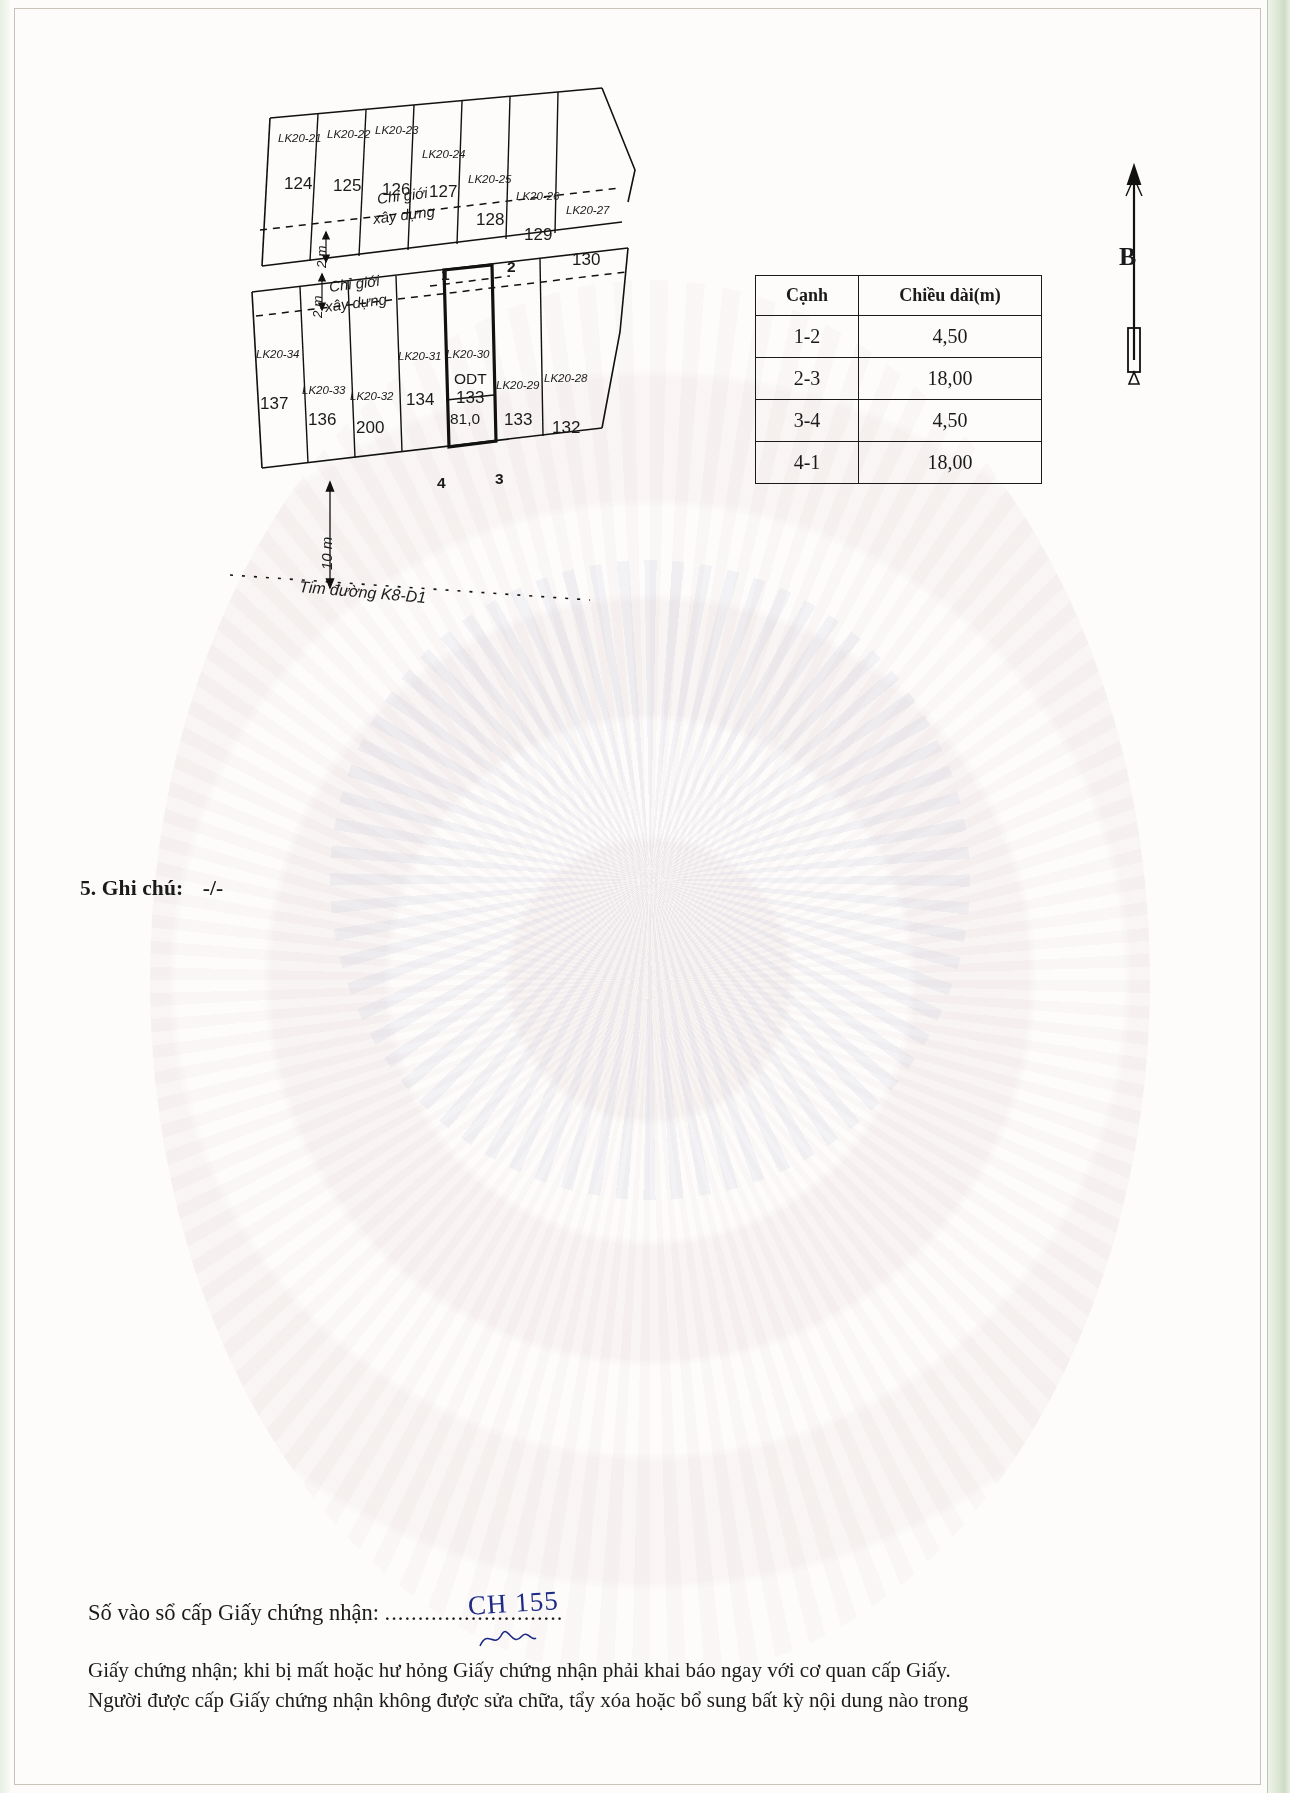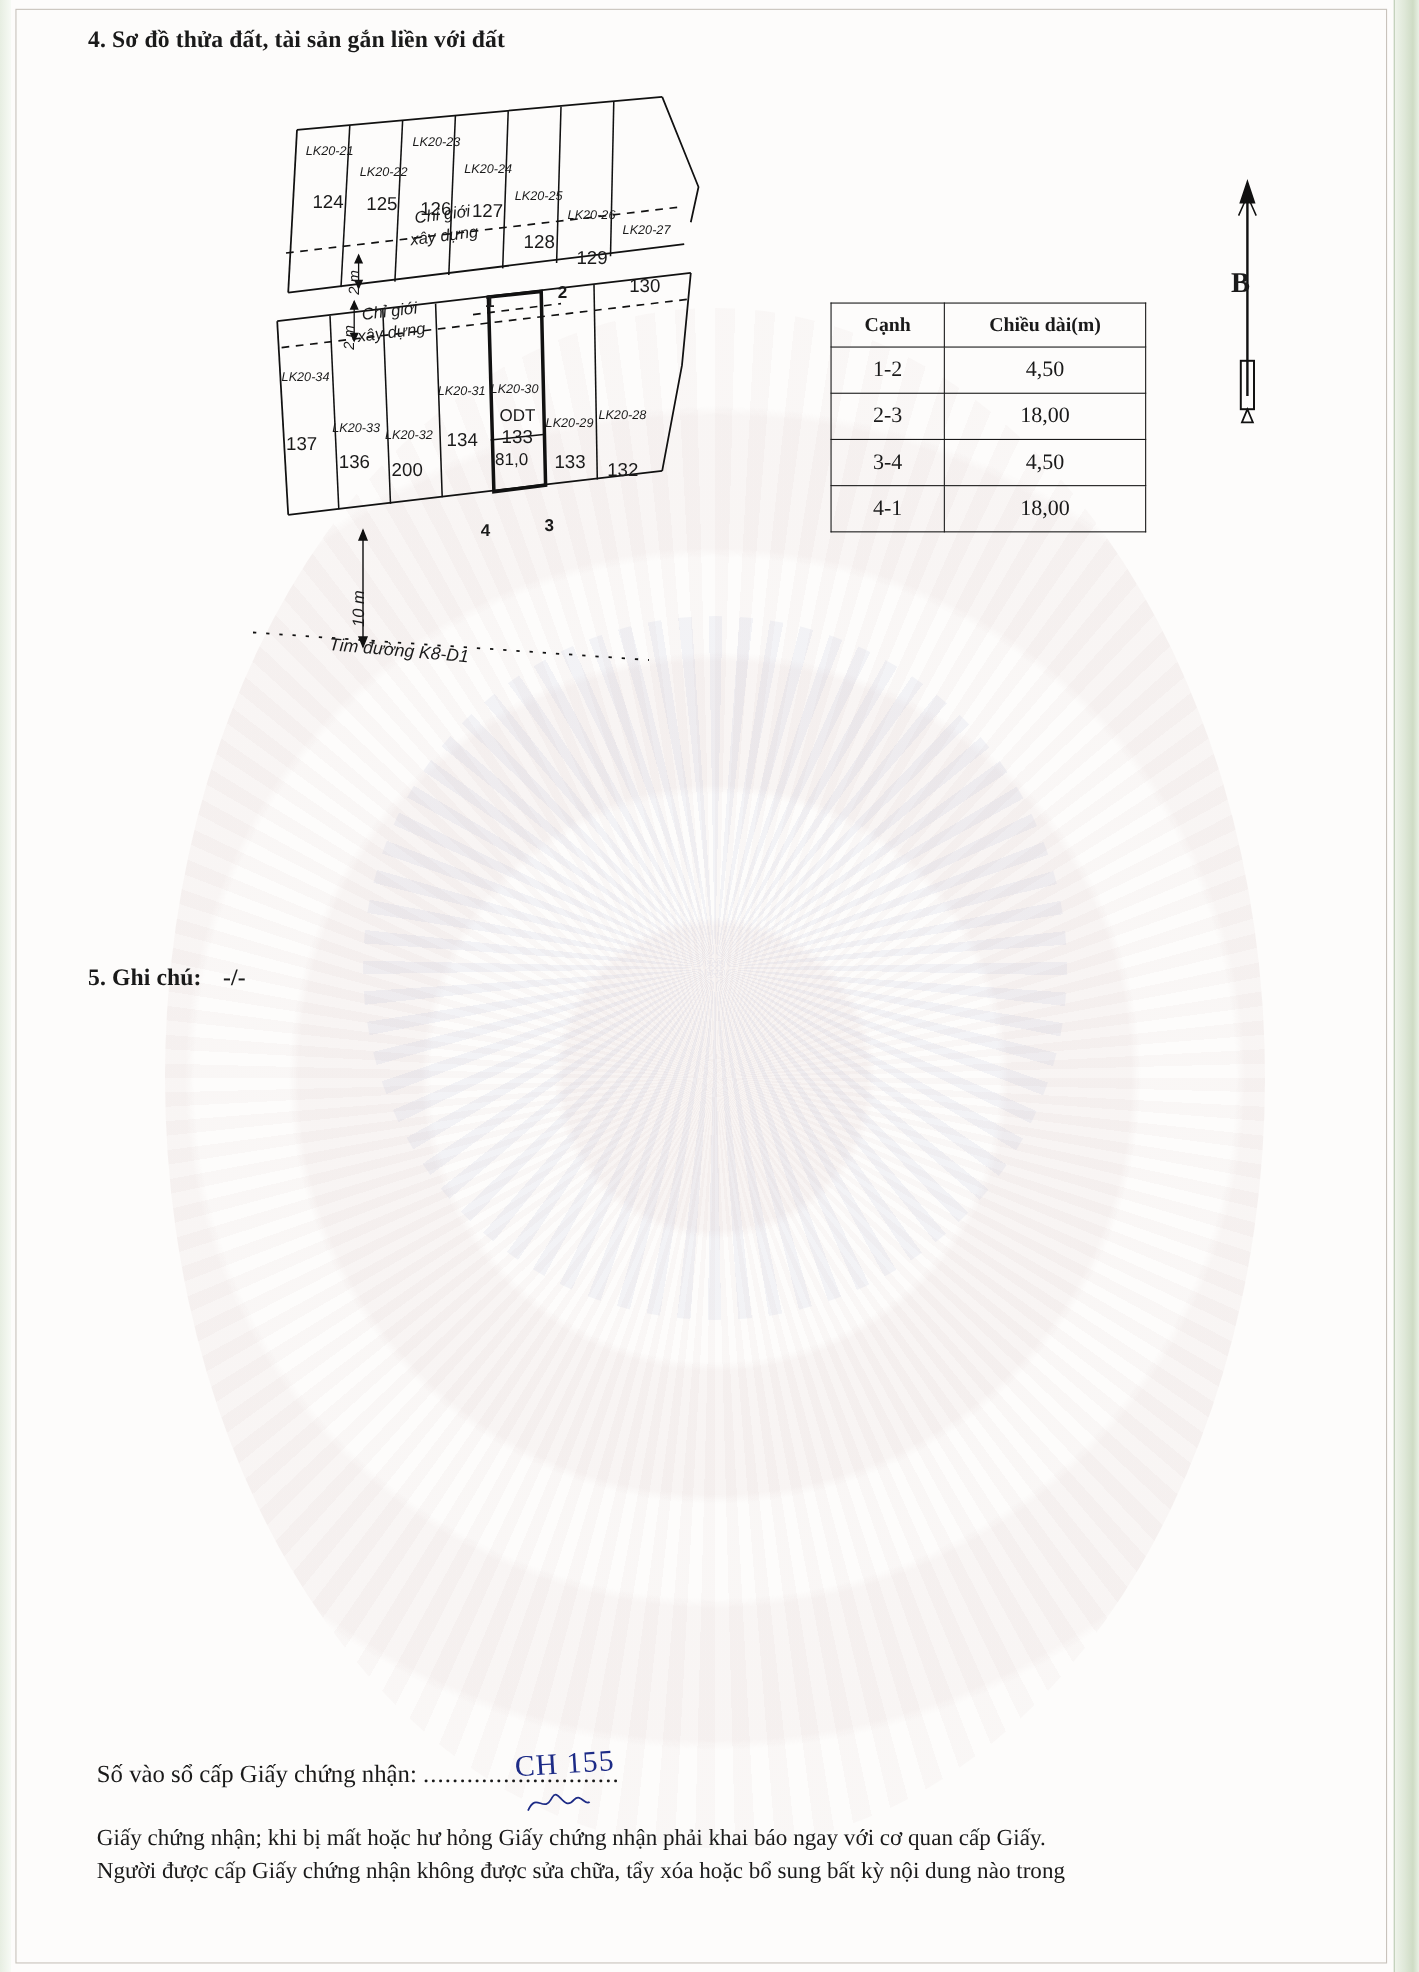--- a/index.html
+++ b/index.html
@@ -206,21 +206,20 @@
 </head>
 <body>
 
 <div class="page">
   <div class="watermark"></div>
   <div class="watermark2"></div>
   <div class="edge-strip-left"></div>
   <div class="edge-strip"></div>
   <div class="page-border"></div>
 
-  <div class="heading" id="h-sec4">4. Sơ đồ thửa đất, tài sản gắn liền với đất</div>
 
   <div class="diagram">
     <svg width="470" height="570" viewBox="0 0 470 570">
       <g fill="none" stroke="#111" stroke-width="1.6">
 
         <path d="M 40 50 L 370 17 L 405 105 L 390 180 L 300 250 L 38 208 Z" fill="none" stroke="none"></path>
 
         <path d="M 40 48 L 372 18"></path>
 
         <path d="M 372 18 L 405 100 L 398 132"></path>
@@ -280,36 +279,36 @@
         <path d="M 100 518 l -3.6 -9 l 7.2 0 z"></path>
         <path d="M 100 412 l -3.6 9 l 7.2 0 z"></path>
       </g>
 
       <g stroke="#111" stroke-width="1.6" stroke-dasharray="3 9" fill="none">
         <path d="M 0 505 L 360 530"></path>
       </g>
     </svg>
 
     <div class="dlabel code" style="left:48px;  top:62px;">LK20-21</div>
-    <div class="dlabel code" style="left:97px;  top:58px;margin-top:23px;">LK20-22</div>
+    <div class="dlabel code" style="left:97px;  top:58px;">LK20-22</div>
     <div class="dlabel code" style="left:145px; top:54px;">LK20-23</div>
     <div class="dlabel code" style="left:192px; top:78px;">LK20-24</div>
     <div class="dlabel code" style="left:238px; top:103px;">LK20-25</div>
     <div class="dlabel code" style="left:286px; top:120px;">LK20-26</div>
     <div class="dlabel code" style="left:336px; top:134px;">LK20-27</div>
 
     <div class="dlabel plotno" style="left:54px;  top:104px;">124</div>
     <div class="dlabel plotno" style="left:103px; top:106px;">125</div>
     <div class="dlabel plotno" style="left:152px; top:110px;">126</div>
     <div class="dlabel plotno" style="left:199px; top:112px;">127</div>
     <div class="dlabel plotno" style="left:246px; top:140px;">128</div>
     <div class="dlabel plotno" style="left:294px; top:155px;">129</div>
     <div class="dlabel plotno" style="left:342px; top:180px;">130</div>
 
-    <div class="dlabel code" style="left:26px;  top:267px;">LK20-34</div>
+    <div class="dlabel code" style="left:26px;  top:278px;">LK20-34</div>
     <div class="dlabel code" style="left:72px;  top:314px;">LK20-33</div>
     <div class="dlabel code" style="left:120px; top:320px;">LK20-32</div>
     <div class="dlabel code" style="left:168px; top:280px;">LK20-31</div>
     <div class="dlabel code" style="left:216px; top:278px;">LK20-30</div>
     <div class="dlabel code" style="left:266px; top:309px;">LK20-29</div>
     <div class="dlabel code" style="left:314px; top:302px;">LK20-28</div>
 
     <div class="dlabel plotno" style="left:30px;  top:324px;">137</div>
     <div class="dlabel plotno" style="left:78px;  top:340px;">136</div>
     <div class="dlabel plotno" style="left:126px; top:348px;">200</div>

